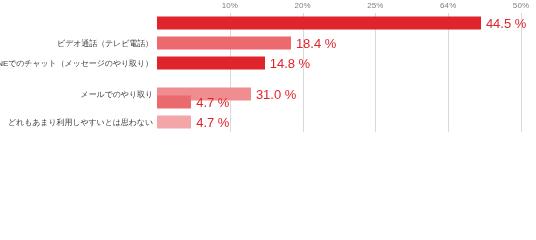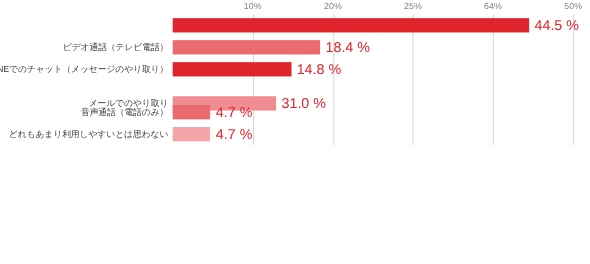--- a/index.html
+++ b/index.html
@@ -122,21 +122,20 @@
       <span class="val-label" style="left:107.7px;">14.8 %</span>
     </div>
 
     <div class="row" style="top:59.5px;margin-top:12px;">
       <span class="cat-label">メールでのやり取り</span>
       <div class="bar pale" style="width:93.9px;"></div>
       <span class="val-label" style="left:93.9px;">31.0 %</span>
     </div>
 
     <div class="row" style="top:79.33px;">
-      <span class="cat-label">音声通話（電話のみ）</span>
       <div class="bar light" style="width:34.2px;"></div>
       <span class="val-label" style="left:34.2px;">4.7 %</span>
     </div>
 
     <div class="row" style="top:99.16px;">
       <span class="cat-label">どれもあまり利用しやすいとは思わない</span>
       <div class="bar palest" style="width:34.2px;"></div>
       <span class="val-label" style="left:34.2px;">4.7 %</span>
     </div>
 

